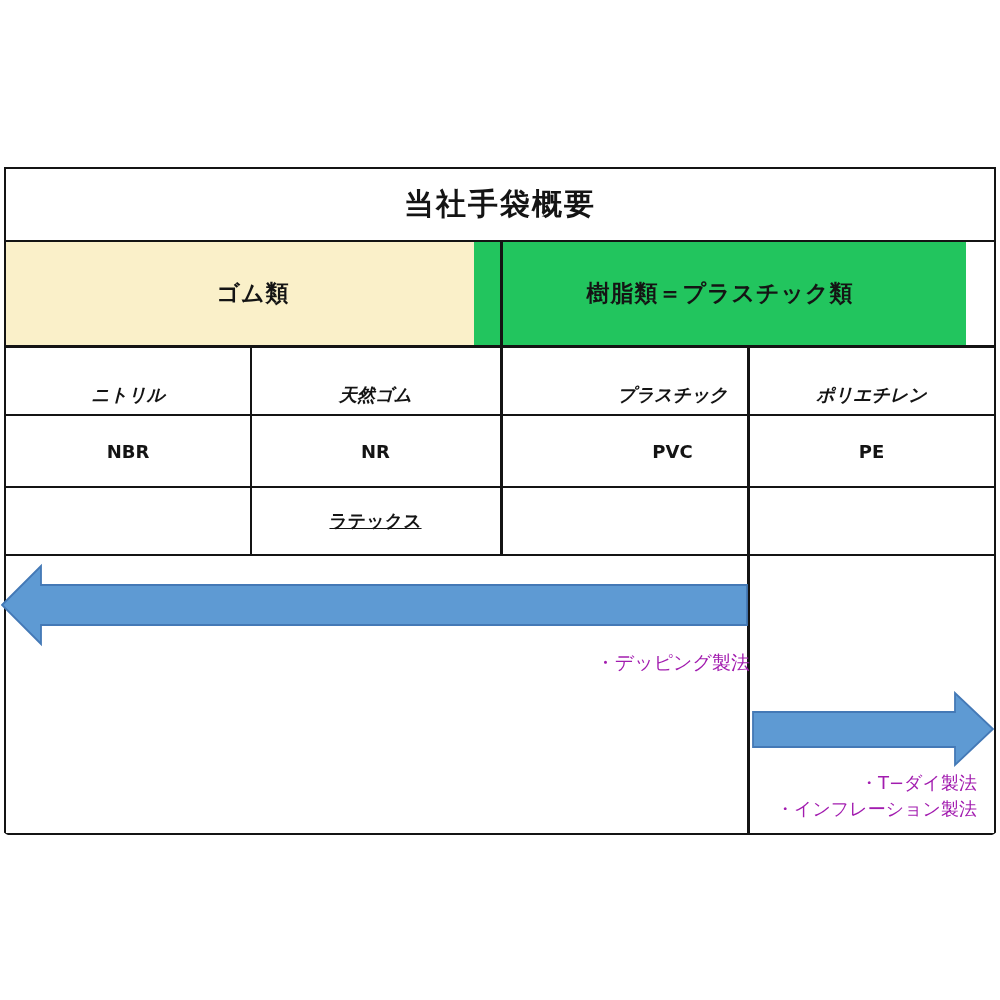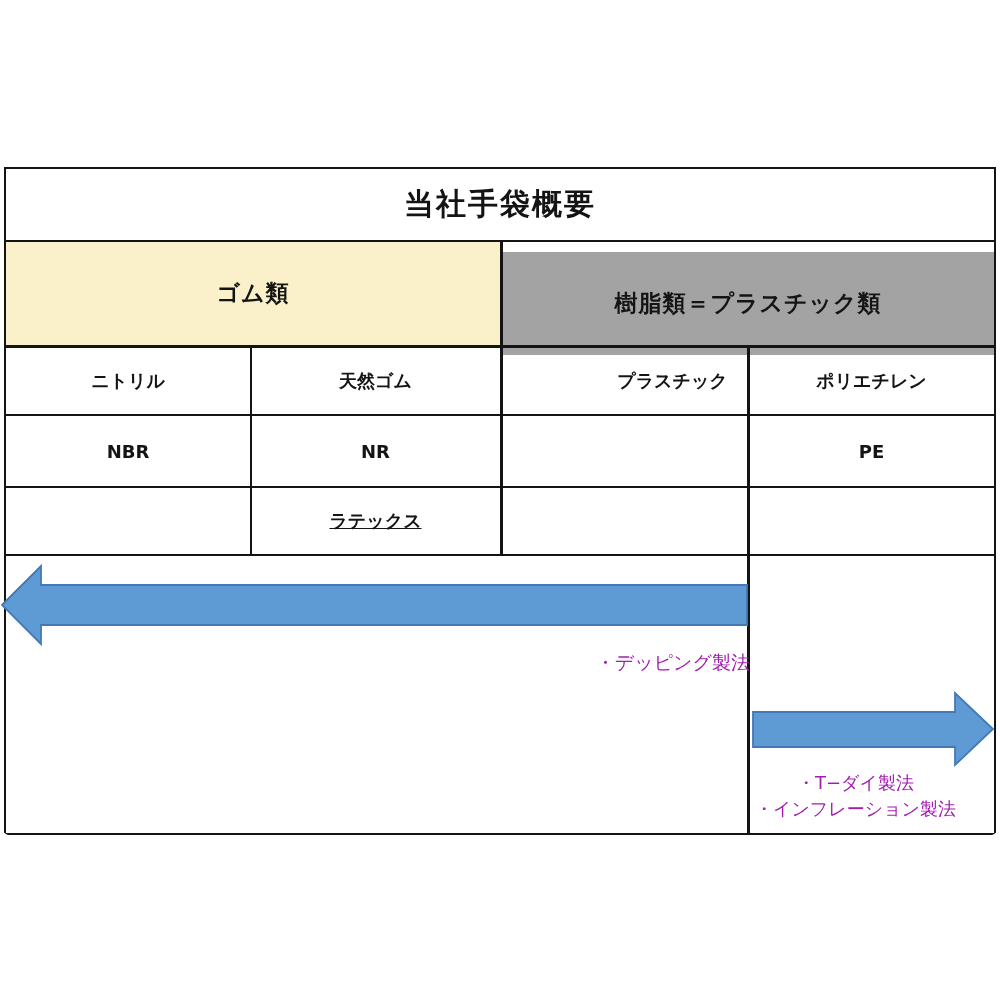--- a/index.html
+++ b/index.html
@@ -40,27 +40,27 @@
     left: 0; top: 0; width: 988px; height: 71px;
     font-size: 30px;
     letter-spacing: 2px;
   }
   .group-cell {
     top: 73px; height: 103px;
     font-size: 23px;
     letter-spacing: 1px;
   }
   .group-rubber { left: 0; width: 494px; background: #faf0c9; }
-  .group-plastic { left: 496px; width: 492px; background: #a3a3a3; margin-top: 10px; }
+  .group-plastic { left: 468px; width: 492px; background: #22c55e; }
   .body-cell { font-size: 18px; }
   .col-0 { left: 0;     width: 244px; }
   .col-1 { left: 245px; width: 249px; text-align: center; }
   .col-2 { left: 495px; width: 247px; margin-left: 48px; }
   .col-3 { left: 743px; width: 245px; }
-  .row-name  { top: 178px; height: 67px; }
+  .row-name  { top: 192px; height: 67px; font-style: italic; }
   .row-code  { top: 247px; height: 70px; }
   .row-extra { top: 319px; height: 66px; text-decoration: underline; }
   .hline, .vline {
     position: absolute;
     background: #141414;
   }
   .hline { left: 0; width: 988px; }
   .hline-title  { top: 71px;  height: 2px; }
   .hline-header { top: 176px; height: 2.5px; }
   .hline-r34    { top: 245px; height: 1.5px; }
@@ -81,44 +81,45 @@
     font-weight: 400;
     white-space: nowrap;
   }
   .label-dipping {
     top: 481px;
     right: 244px;
     font-size: 19px;
   }
   .label-extrusion {
     top: 601px;
-    left: 749px;
+    left: 770px;
     font-size: 18px;
     line-height: 26px;
-    text-align: center;
+    text-align: right;
   }
 </style>
 </head>
 <body>
 
 <div class="page">
   <div class="table">
 
     <div class="cell title-cell">当社手袋概要</div>
 
     <div class="cell group-cell group-rubber">ゴム類</div>
     <div class="cell group-cell group-plastic">樹脂類＝プラスチック類</div>
 
     <div class="cell body-cell col-0 row-name">ニトリル</div>
     <div class="cell body-cell col-1 row-name">天然ゴム</div>
     <div class="cell body-cell col-2 row-name">プラスチック</div>
     <div class="cell body-cell col-3 row-name">ポリエチレン</div>
 
     <div class="cell body-cell col-0 row-code">NBR</div>
     <div class="cell body-cell col-1 row-code">NR</div>
+    <div class="cell body-cell col-2 row-code">PVC</div>
     <div class="cell body-cell col-3 row-code">PE</div>
 
     <div class="cell body-cell col-0 row-extra"></div>
     <div class="cell body-cell col-1 row-extra">ラテックス</div>
     <div class="cell body-cell col-2 row-extra"></div>
 
     <div class="hline hline-title"></div>
     <div class="hline hline-header"></div>
     <div class="hline hline-r34"></div>
     <div class="hline hline-r45"></div>

